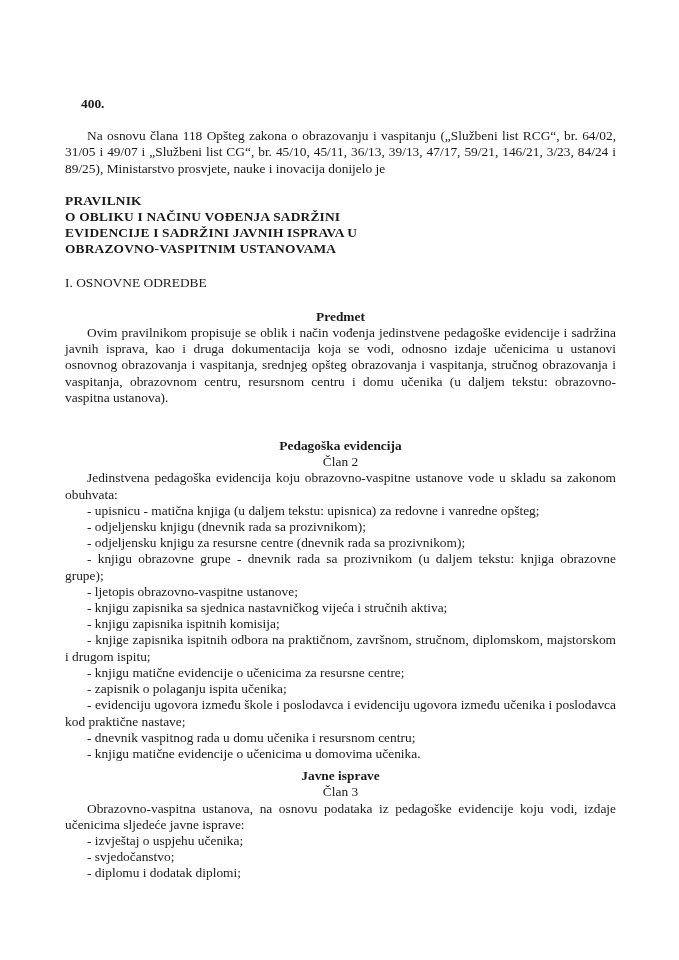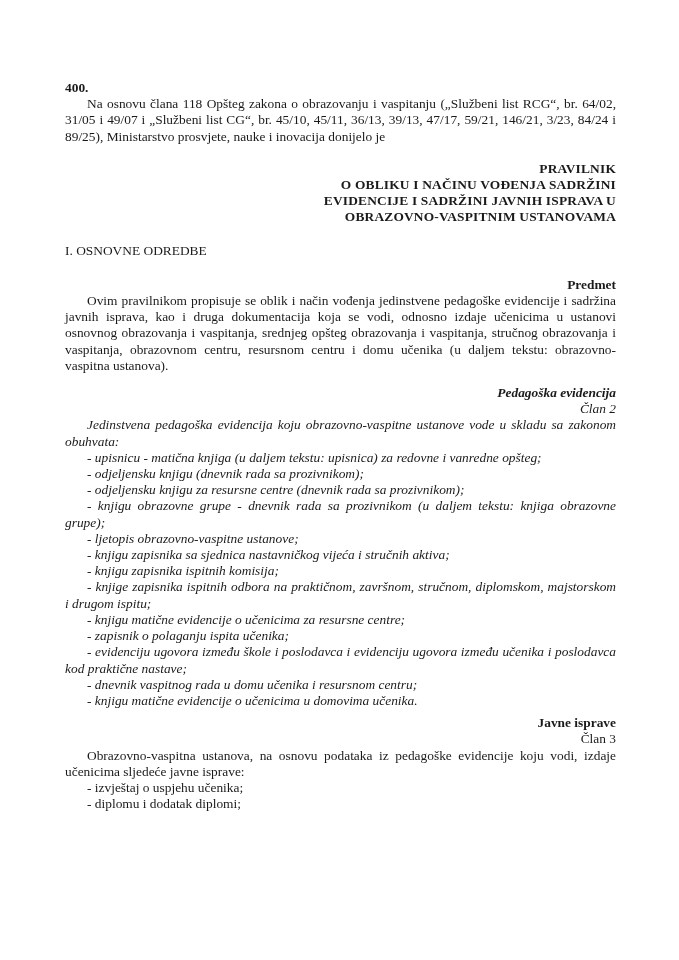--- a/index.html
+++ b/index.html
@@ -2,26 +2,26 @@
 <html><head>
 <meta charset="utf-8">
 <style>
   html, body { margin: 0; padding: 0; background: #ffffff; }
   body { width: 679px; height: 960px; overflow: hidden; position: relative; }
   .page {
     position: absolute; left: 65px; top: 80px; width: 551px;
     font-family: "Liberation Serif", "DejaVu Serif", serif;
     font-size: 13.4px; line-height: 16.2px; color: #1a1a1a;
   }
-  .num { font-weight: bold; margin: 0; }
+  .num { font-weight: bold; margin: 16px; }
   p { margin: 0; }
   .just { text-align: justify; text-indent: 22px; }
-  .center { text-align: right; }
+  .center { text-align: center; }
   .bold { font-weight: bold; }
-  .title-block { margin-top: 16px; font-weight: bold; text-align: right; letter-spacing: 0.2px; }
+  .title-block { margin-top: 16px; font-weight: bold; text-align: left; letter-spacing: 0.2px; }
   .section { margin-top: 17px; margin-left: 0; }
   .item { text-indent: 22px; text-align: justify; }
 </style>
 </head>
 <body>
 
 <div class="page">
   <p class="num">400.</p>
   <p class="just">Na osnovu člana 118 Opšteg zakona o obrazovanju i vaspitanju („Službeni list RCG“, br. 64/02, 31/05 i 49/07 i „Službeni list CG“, br. 45/10, 45/11, 36/13, 39/13, 47/17, 59/21, 146/21, 3/23, 84/24 i 89/25), Ministarstvo prosvjete, nauke i inovacija donijelo je</p>
 
@@ -32,21 +32,21 @@
     <div>OBRAZOVNO-VASPITNIM USTANOVAMA</div>
   </div>
 
   <p class="section" style="">I. OSNOVNE ODREDBE</p>
 
   <div style="margin-top:18px;">
     <p class="center bold">Predmet</p>
     <p class="just">Ovim pravilnikom propisuje se oblik i način vođenja jedinstvene pedagoške evidencije i sadržina javnih isprava, kao i druga dokumentacija koja se vodi, odnosno izdaje učenicima u ustanovi osnovnog obrazovanja i vaspitanja, srednjeg opšteg obrazovanja i vaspitanja, stručnog obrazovanja i vaspitanja, obrazovnom centru, resursnom centru i domu učenika (u daljem tekstu: obrazovno-vaspitna ustanova).</p>
   </div>
 
-  <div style="margin-top:11px;font-style:italic;">
+  <div style="margin-top:32px;">
     <p class="center bold">Pedagoška evidencija</p>
     <p class="center">Član 2</p>
     <p class="just">Jedinstvena pedagoška evidencija koju obrazovno-vaspitne ustanove vode u skladu sa zakonom obuhvata:</p>
     <p class="item">- upisnicu - matična knjiga (u daljem tekstu: upisnica) za redovne i vanredne opšteg;</p>
     <p class="item">- odjeljensku knjigu (dnevnik rada sa prozivnikom);</p>
     <p class="item">- odjeljensku knjigu za resursne centre (dnevnik rada sa prozivnikom);</p>
     <p class="item">- knjigu obrazovne grupe - dnevnik rada sa prozivnikom (u daljem tekstu: knjiga obrazovne grupe);</p>
     <p class="item">- ljetopis obrazovno-vaspitne ustanove;</p>
     <p class="item">- knjigu zapisnika sa sjednica nastavničkog vijeća i stručnih aktiva;</p>
     <p class="item">- knjigu zapisnika ispitnih komisija;</p>
@@ -56,15 +56,16 @@
     <p class="item">- evidenciju ugovora između škole i poslodavca i evidenciju ugovora između učenika i poslodavca kod praktične nastave;</p>
     <p class="item">- dnevnik vaspitnog rada u domu učenika i resursnom centru;</p>
     <p class="item">- knjigu matične evidencije o učenicima u domovima učenika.</p>
   </div>
 
   <div style="margin-top:6px;">
     <p class="center bold">Javne isprave</p>
     <p class="center">Član 3</p>
     <p class="just">Obrazovno-vaspitna ustanova, na osnovu podataka iz pedagoške evidencije koju vodi, izdaje učenicima sljedeće javne isprave:</p>
     <p class="item">- izvještaj o uspjehu učenika;</p>
+    <p class="item">- svjedočanstvo;</p>
     <p class="item">- diplomu i dodatak diplomi;</p>
   </div>
 </div>
 
 </body></html>

